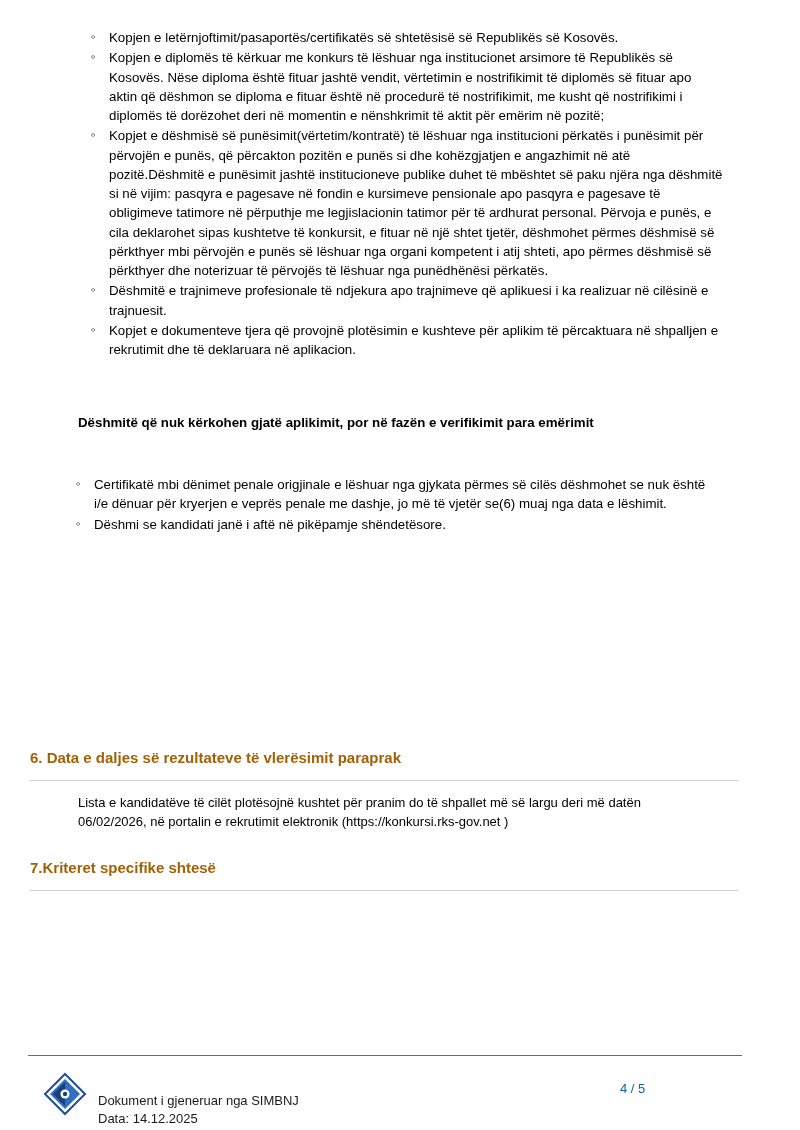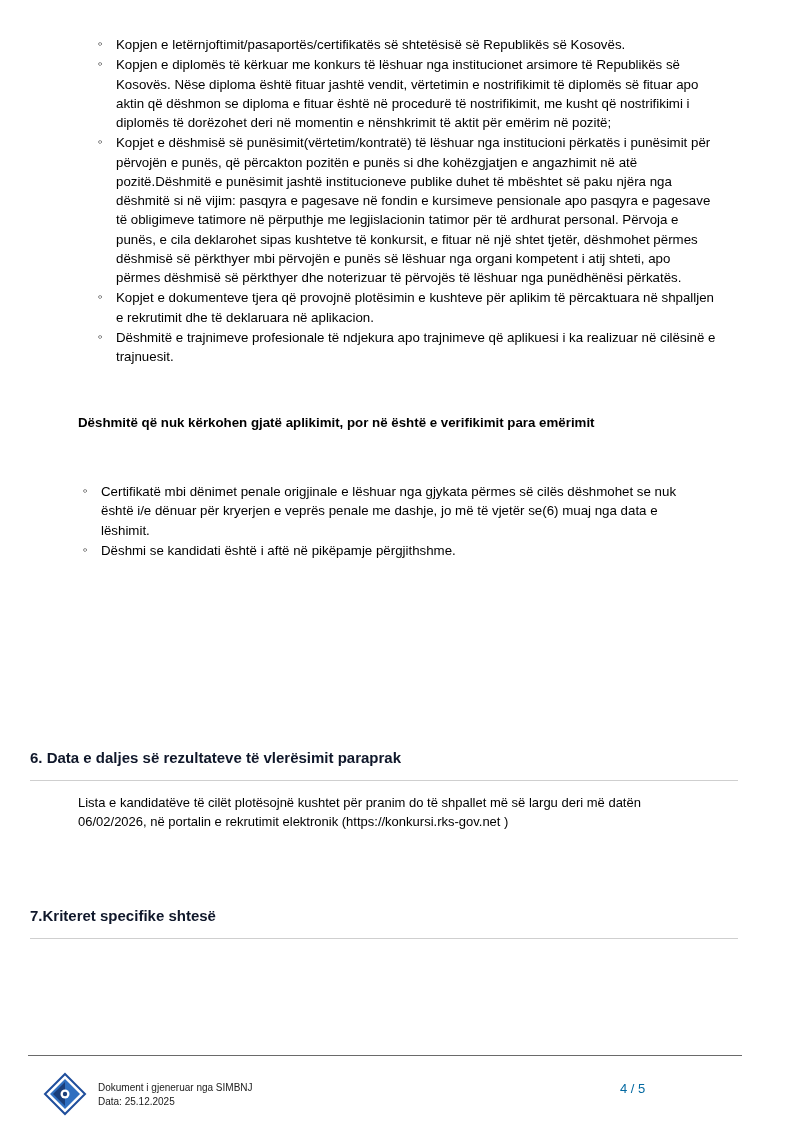--- a/index.html
+++ b/index.html
@@ -18,21 +18,21 @@
   .page {
     position: absolute;
     left: 0; top: 0;
     width: 800px;
     height: 1130px;
   }
 
   
   ul.doc-list {
     list-style: none;
-    margin: 7px;
+    margin: 0;
     padding: 0;
   }
   ul.doc-list li {
     position: relative;
     padding-left: 26px;
     font-size: 13.3px;
     line-height: 1.45;
     margin-bottom: 1px;
     text-align: left;
   }
@@ -71,37 +71,37 @@
   .section {
     position: absolute;
     left: 30px;
     width: 740px;
   }
   .section h2 {
     margin: 0;
     font-size: 15px;
     font-weight: bold;
     line-height: 1.3;
-    color: #0f172a;
+    color: #a16207;
   }
   .section .rule {
     margin-top: 12px;
     border-top: 1px solid #cfcfcf;
     width: 708px;
   }
   .section .body {
     margin-top: 12px;
     margin-left: 48px;
     font-size: 13px;
     line-height: 1.5;
     width: 620px;
   }
 
   #section6 { top: 748px; }
-  #section7 { top: 858px; margin-top: 48px; }
+  #section7 { top: 858px; }
 
   
   .footer-rule {
     position: absolute;
     left: 28px;
     top: 1055px;
     width: 714px;
     border-top: 1px solid #6a6a6a;
   }
   .footer {
@@ -114,22 +114,22 @@
   .footer-logo {
     position: absolute;
     left: 14px;
     top: 6px;
     width: 46px;
     height: 46px;
   }
   .footer-text {
     position: absolute;
     left: 70px;
-    top: 16px;
-    font-size: 10px;
+    top: 27px;
+    font-size: 13px;
     line-height: 1.35;
     color: #1a1a1a;
   }
   .footer-page {
     position: absolute;
     left: 592px;
     top: 16px;
     font-size: 13px;
     color: #0369a1;
   }
@@ -137,31 +137,31 @@
 </head>
 <body>
 
 <div class="page">
 
   <div class="block-list-1">
     <ul class="doc-list">
       <li>Kopjen e letërnjoftimit/pasaportës/certifikatës së shtetësisë së Republikës së Kosovës.</li>
       <li>Kopjen e diplomës të kërkuar me konkurs të lëshuar nga institucionet arsimore të Republikës së Kosovës. Nëse diploma është fituar jashtë vendit, vërtetimin e nostrifikimit të diplomës së fituar apo aktin që dëshmon se diploma e fituar është në procedurë të nostrifikimit, me kusht që nostrifikimi i diplomës të dorëzohet deri në momentin e nënshkrimit të aktit për emërim në pozitë;</li>
       <li>Kopjet e dëshmisë së punësimit(vërtetim/kontratë) të lëshuar nga institucioni përkatës i punësimit për përvojën e punës, që përcakton pozitën e punës si dhe kohëzgjatjen e angazhimit në atë pozitë.Dëshmitë e punësimit jashtë institucioneve publike duhet të mbështet së paku njëra nga dëshmitë si në vijim: pasqyra e pagesave në fondin e kursimeve pensionale apo pasqyra e pagesave të obligimeve tatimore në përputhje me legjislacionin tatimor për të ardhurat personal. Përvoja e punës, e cila deklarohet sipas kushtetve të konkursit, e fituar në një shtet tjetër, dëshmohet përmes dëshmisë së përkthyer mbi përvojën e punës së lëshuar nga organi kompetent i atij shteti, apo përmes dëshmisë së përkthyer dhe noterizuar të përvojës të lëshuar nga punëdhënësi përkatës.</li>
+      <li>Dëshmitë e trajnimeve profesionale të ndjekura apo trajnimeve që aplikuesi i ka realizuar në cilësinë e trajnuesit.</li>
       <li>Kopjet e dokumenteve tjera që provojnë plotësimin e kushteve për aplikim të përcaktuara në shpalljen e rekrutimit dhe të deklaruara në aplikacion.</li>
-      <li>Dëshmitë e trajnimeve profesionale të ndjekura apo trajnimeve që aplikuesi i ka realizuar në cilësinë e trajnuesit.</li>
     </ul>
   </div>
 
-  <div class="block-heading-bold">Dëshmitë që nuk kërkohen gjatë aplikimit, por në është e verifikimit para emërimit</div>
+  <div class="block-heading-bold">Dëshmitë që nuk kërkohen gjatë aplikimit, por në fazën e verifikimit para emërimit</div>
 
   <div class="block-list-2">
     <ul class="doc-list">
       <li>Certifikatë mbi dënimet penale origjinale e lëshuar nga gjykata përmes së cilës dëshmohet se nuk është i/e dënuar për kryerjen e veprës penale me dashje, jo më të vjetër se(6) muaj nga data e lëshimit.</li>
-      <li>Dëshmi se kandidati është i aftë në pikëpamje përgjithshme.</li>
+      <li>Dëshmi se kandidati janë i aftë në pikëpamje shëndetësore.</li>
     </ul>
   </div>
 
   <div class="section" id="section6">
     <h2>6. Data e daljes së rezultateve të vlerësimit paraprak</h2>
     <div class="rule"></div>
     <div class="body">Lista e kandidatëve të cilët plotësojnë kushtet për pranim do të shpallet më së largu deri më datën 06/02/2026, në portalin e rekrutimit elektronik (https://konkursi.rks-gov.net )</div>
   </div>
 
   <div class="section" id="section7">
@@ -175,18 +175,18 @@
       <svg width="46" height="46" viewBox="0 0 46 46" xmlns="http://www.w3.org/2000/svg">
         <polygon points="23,3 43,23 23,43 3,23" fill="#ffffff" stroke="#1f4e9c" stroke-width="2"></polygon>
         <polygon points="23,8 38,23 23,38 8,23" fill="#2f6fc0"></polygon>
         <polygon points="23,11 23,35 11,23" fill="#1b3f7a"></polygon>
         <circle cx="23" cy="23" r="4.5" fill="#ffffff"></circle>
         <circle cx="23" cy="23" r="2.2" fill="#1b3f7a"></circle>
       </svg>
     </div>
     <div class="footer-text">
       <div>Dokument i gjeneruar nga SIMBNJ</div>
-      <div>Data: 25.12.2025</div>
+      <div>Data: 14.12.2025</div>
     </div>
     <div class="footer-page">4 / 5</div>
   </div>
 
 </div>
 
 </body></html>

